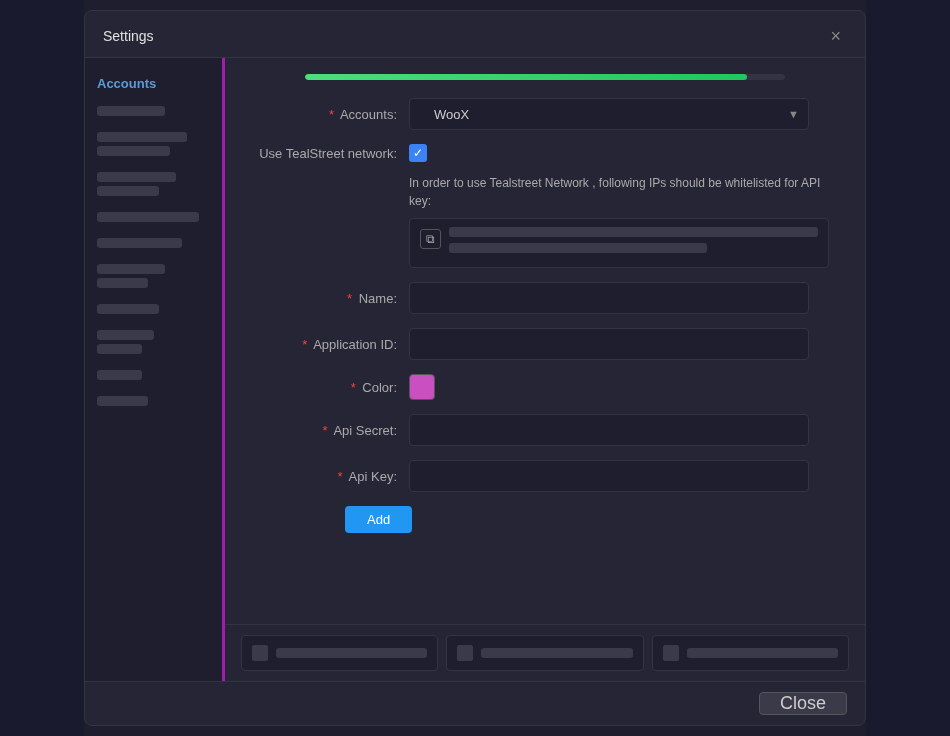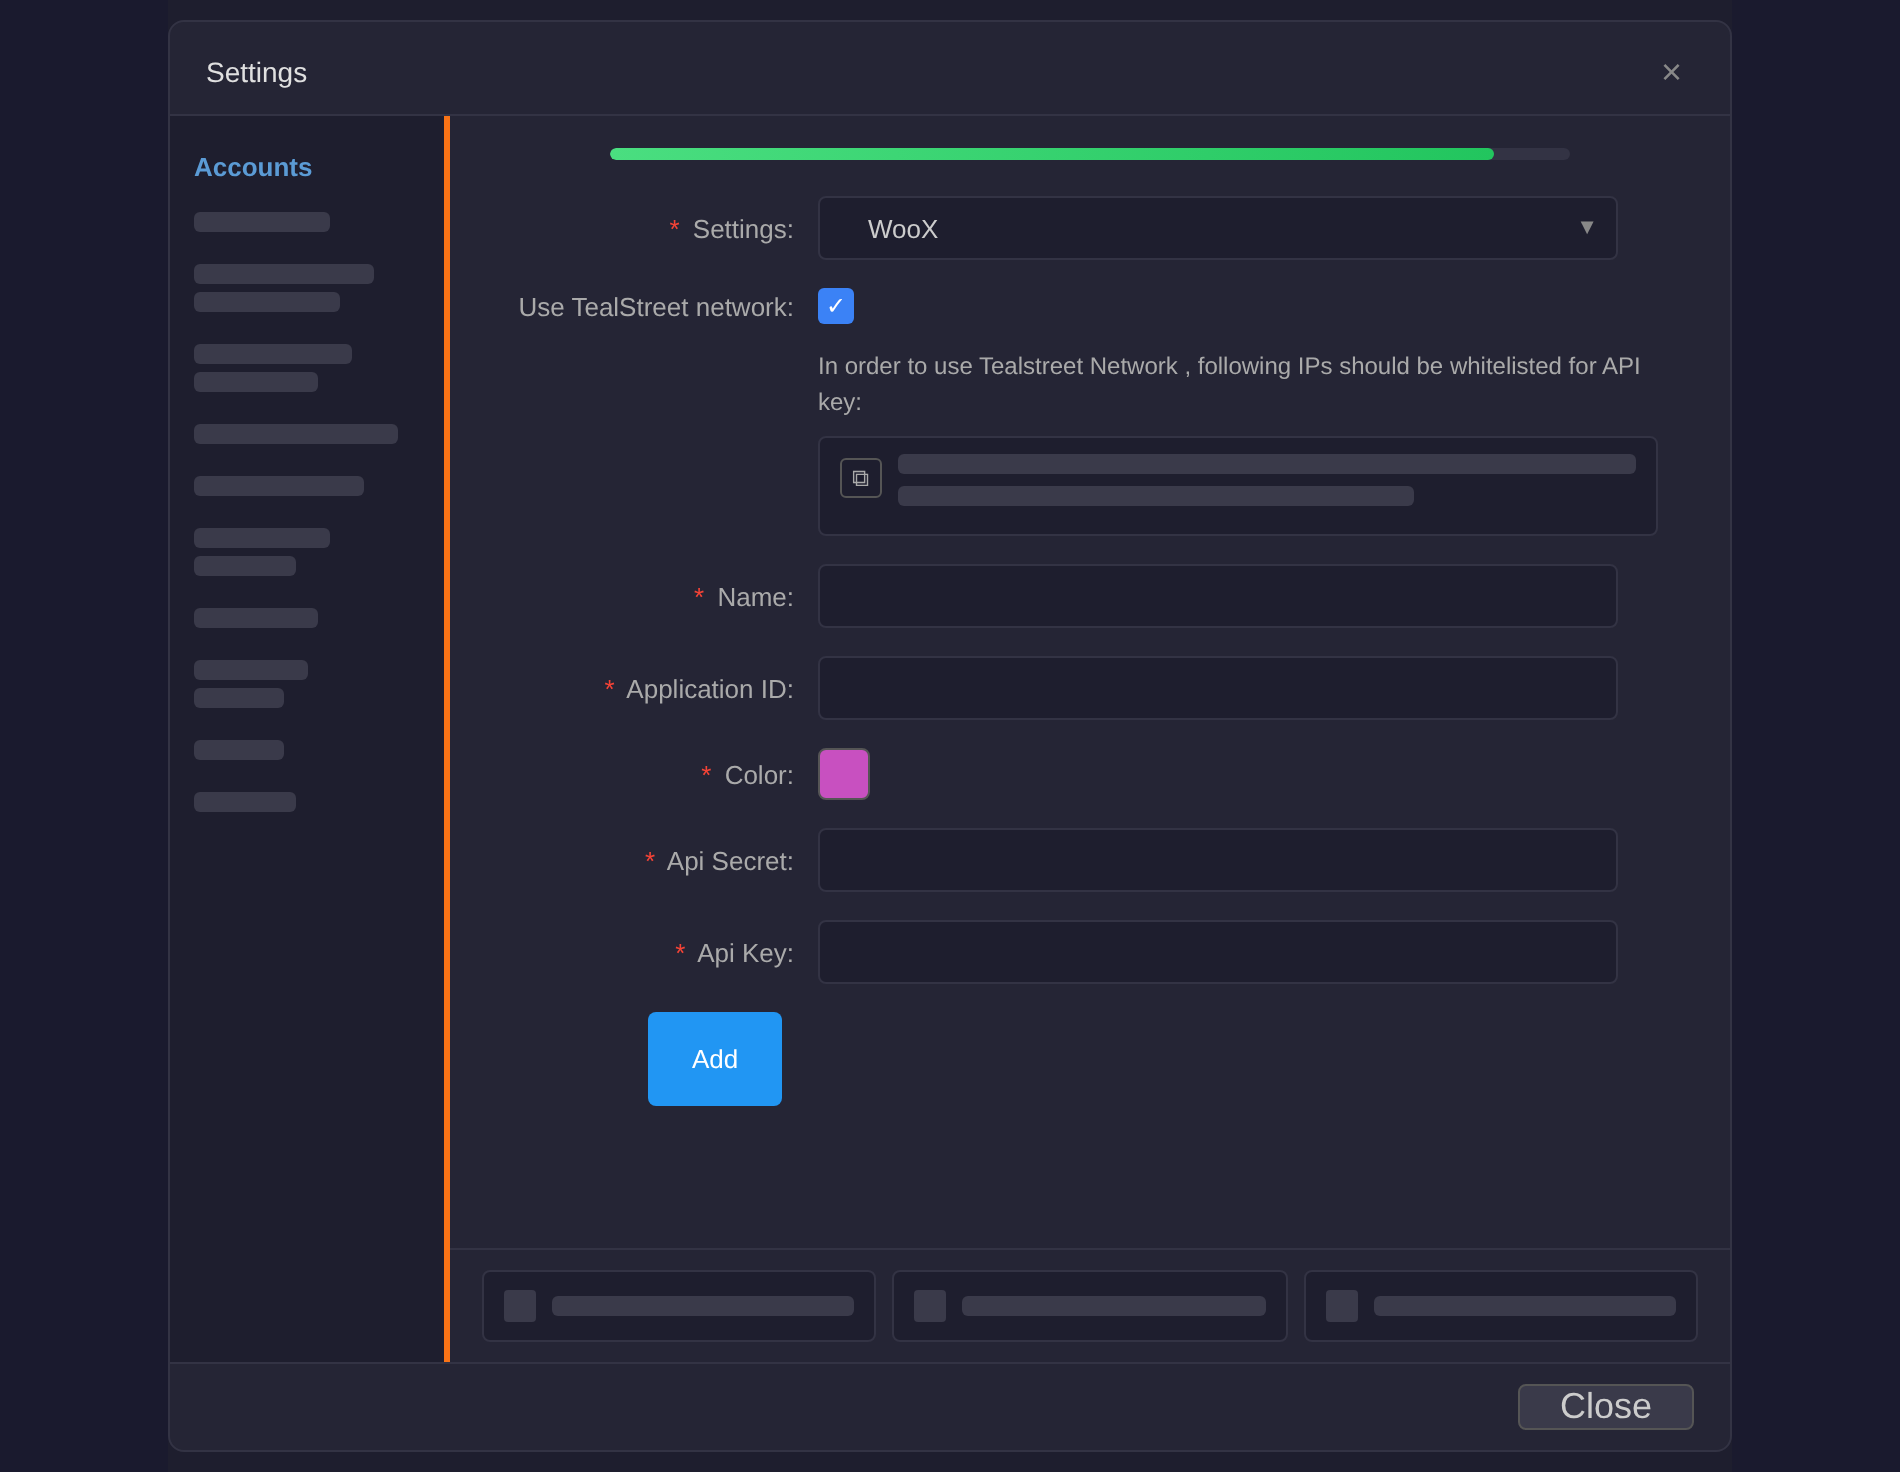--- a/index.html
+++ b/index.html
@@ -62,21 +62,21 @@
     .modal-body {
       display: flex;
       flex: 1;
       overflow: hidden;
     }
 
     
     .sidebar {
       width: 140px;
       background: #1e1e2e;
-      border-right: 3px solid #f97316;
+      border-right: 3px solid #a21caf;
       padding: 10px 0;
       display: flex;
       flex-direction: column;
       gap: 2px;
       overflow-y: auto;
     }
 
     .sidebar-section-label {
       color: #5b9bd5;
       font-size: 13px;
@@ -296,24 +296,24 @@
       cursor: pointer;
       border: 1px solid #555;
     }
 
     
     .add-btn {
       background: #2196f3;
       color: white;
       border: none;
       border-radius: 4px;
-      padding: 16px 22px;
-      font-size: 13px;
-      cursor: pointer;
-      margin-left: 75px;
+      padding: 6px 22px;
+      font-size: 13px;
+      cursor: pointer;
+      margin-left: 96px;
     }
 
     
     .bottom-bar {
       border-top: 1px solid #333344;
       padding: 10px 16px;
       display: flex;
       gap: 8px;
     }
 
@@ -426,21 +426,21 @@
 
           <div class="progress-area">
             <div class="progress-bar-container">
               <div class="progress-bar-fill" style="width: 92%"></div>
             </div>
           </div>
 
           <div class="form-row">
             <div class="form-label">
               <span class="required-star">*</span>
-              <span>Settings:</span>
+              <span>Accounts:</span>
             </div>
             <div class="exchange-select-wrapper">
               <select class="exchange-select">
                 <option value="WooX" selected="">WooX</option>
                 <option value="Binance">Binance</option>
                 <option value="Bybit">Bybit</option>
                 <option value="OKX">OKX</option>
               </select>
               <span class="select-arrow">▼</span>
             </div>

